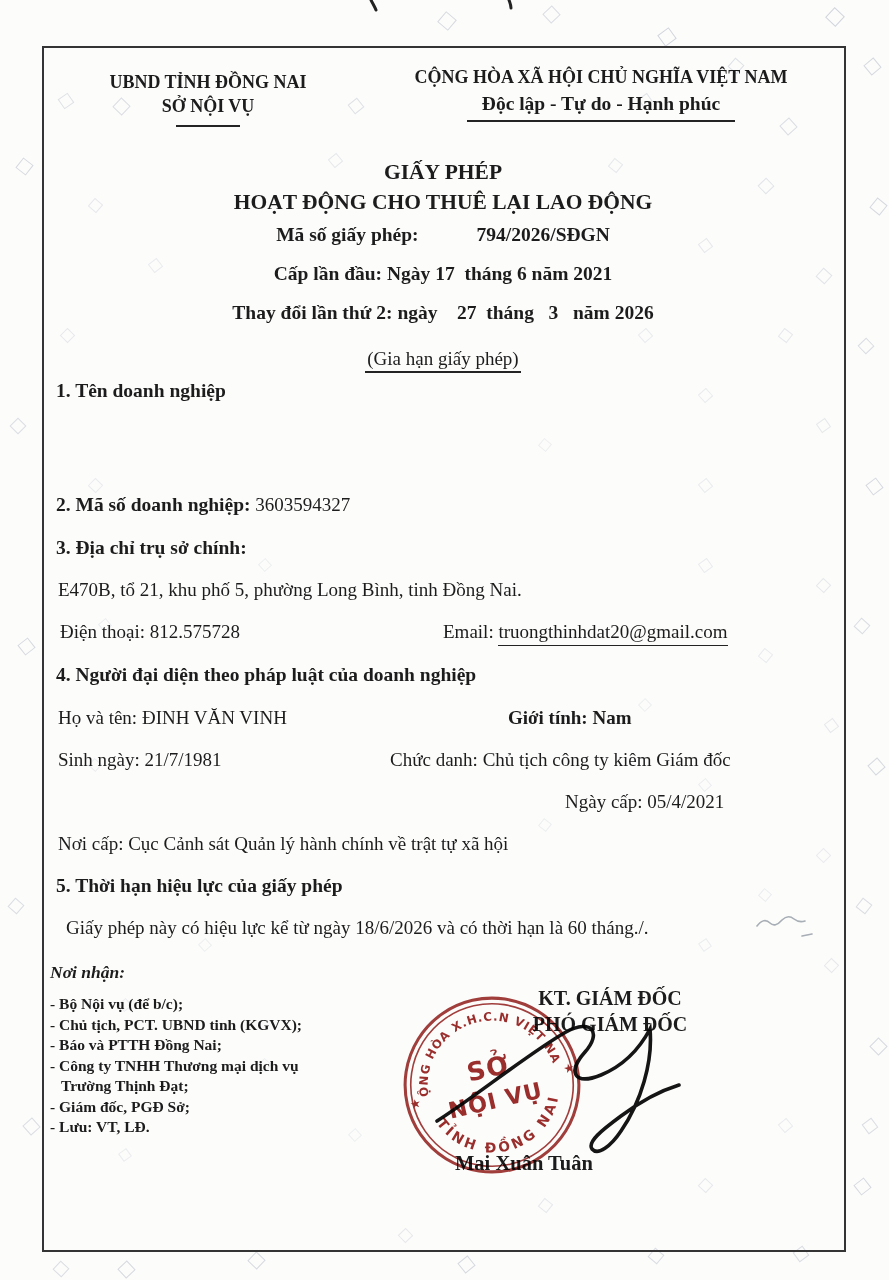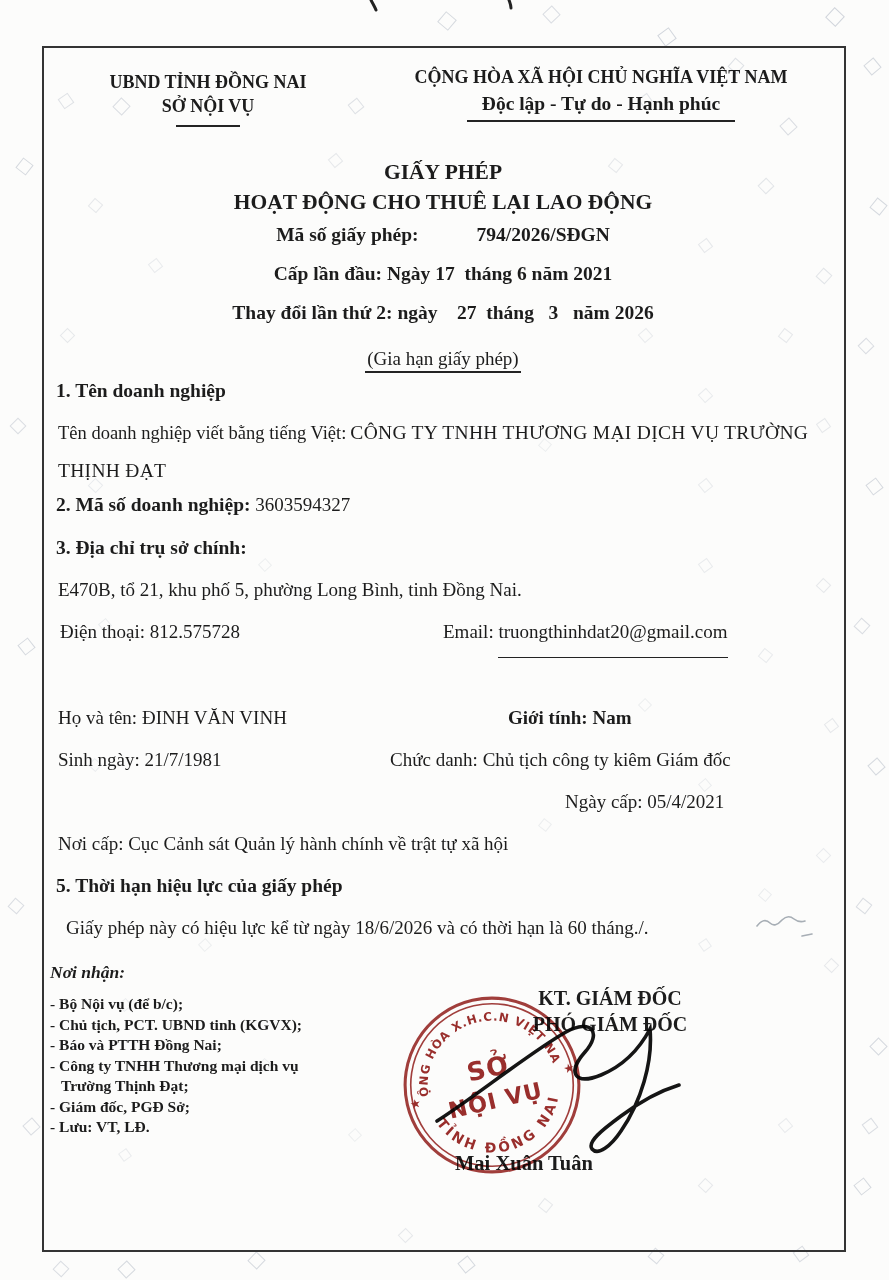--- a/index.html
+++ b/index.html
@@ -30,21 +30,21 @@
                font-size:19.5px;font-weight:bold;}
   .meta-line{font-size:19.5px;font-weight:bold;margin-top:17px;white-space:pre;}
   .renewal{font-size:19px;margin-top:24px;}
   .renewal span{display:inline-block;border-bottom:2px solid #242424;padding:0 2px 1px;}
 
   .body-text{font-size:19px;}
   .h-sec{font-size:19.5px;font-weight:bold;}
   .s1-para{width:788px;line-height:36.5px;}
   .s1-label{font-size:18.5px;}
   .s1-value{font-size:19.5px;letter-spacing:.3px;}
-  .email-v{border-bottom:1.5px solid #232323;padding-bottom:15px;}
+  .email-v{border-bottom:1.5px solid #232323;padding-bottom:3px;}
 
   .recip-head{font-size:17.5px;font-weight:bold;font-style:italic;}
   .recip-list{width:272px;font-size:15.5px;font-weight:bold;line-height:20.5px;}
   .recip-list div{padding-left:11px;text-indent:-11px;}
 
   .sig-block{left:455px;top:985px;width:310px;text-align:center;
              font-size:20px;font-weight:bold;line-height:26px;}
   .sig-name{left:455px;top:1152px;width:310px;
             font-size:20.5px;font-weight:bold;}
 
@@ -151,41 +151,38 @@
     <div class="license-row">
       <span>Mã số giấy phép:</span>
       <span>794/2026/SĐGN</span>
     </div>
     <div class="meta-line">Cấp lần đầu: Ngày 17  tháng 6 năm 2021</div>
     <div class="meta-line">Thay đổi lần thứ 2: ngày    27  tháng   3   năm 2026</div>
     <div class="renewal"><span>(Gia hạn giấy phép)</span></div>
   </div>
 
   <div class="abs h-sec" style="left:56px;top:380px;">1. Tên doanh nghiệp</div>
-  <div class="abs s1-para" style="left:58px;top:415px;">
-    <span class="s1-label">Tên doanh nghiệp viết bằng tiếng Việt:</span>
-    <span class="s1-value">CÔNG TY TNHH THƯƠNG MẠI DỊCH VỤ TRƯỜNG THỊNH ĐẠT</span>
-  </div>
 
   <div class="abs body-text" style="left:56px;top:494px;">
     <span class="h-sec">2. Mã số doanh nghiệp:</span>
     <span>3603594327</span>
   </div>
 
   <div class="abs h-sec" style="left:56px;top:537px;">3. Địa chỉ trụ sở chính:</div>
   <div class="abs body-text" style="left:58px;top:579px;">E470B, tổ 21, khu phố 5, phường Long Bình, tinh Đồng Nai.</div>
   <div class="abs body-text" style="left:60px;top:621px;">
     <span>Điện thoại:</span>
     <span>812.575728</span>
   </div>
   <div class="abs body-text" style="left:443px;top:621px;">
     <span>Email:</span>
     <span class="email-v">truongthinhdat20@gmail.com</span>
   </div>
 
+  <div class="abs h-sec" style="left:56px;top:664px;">4. Người đại diện theo pháp luật của doanh nghiệp</div>
   <div class="abs body-text" style="left:58px;top:707px;">
     <span>Họ và tên:</span>
     <span>ĐINH VĂN VINH</span>
   </div>
   <div class="abs body-text" style="left:508px;top:707px;font-weight:bold;">
     <span>Giới tính:</span>
     <span>Nam</span>
   </div>
   <div class="abs body-text" style="left:58px;top:749px;">
     <span>Sinh ngày:</span>

